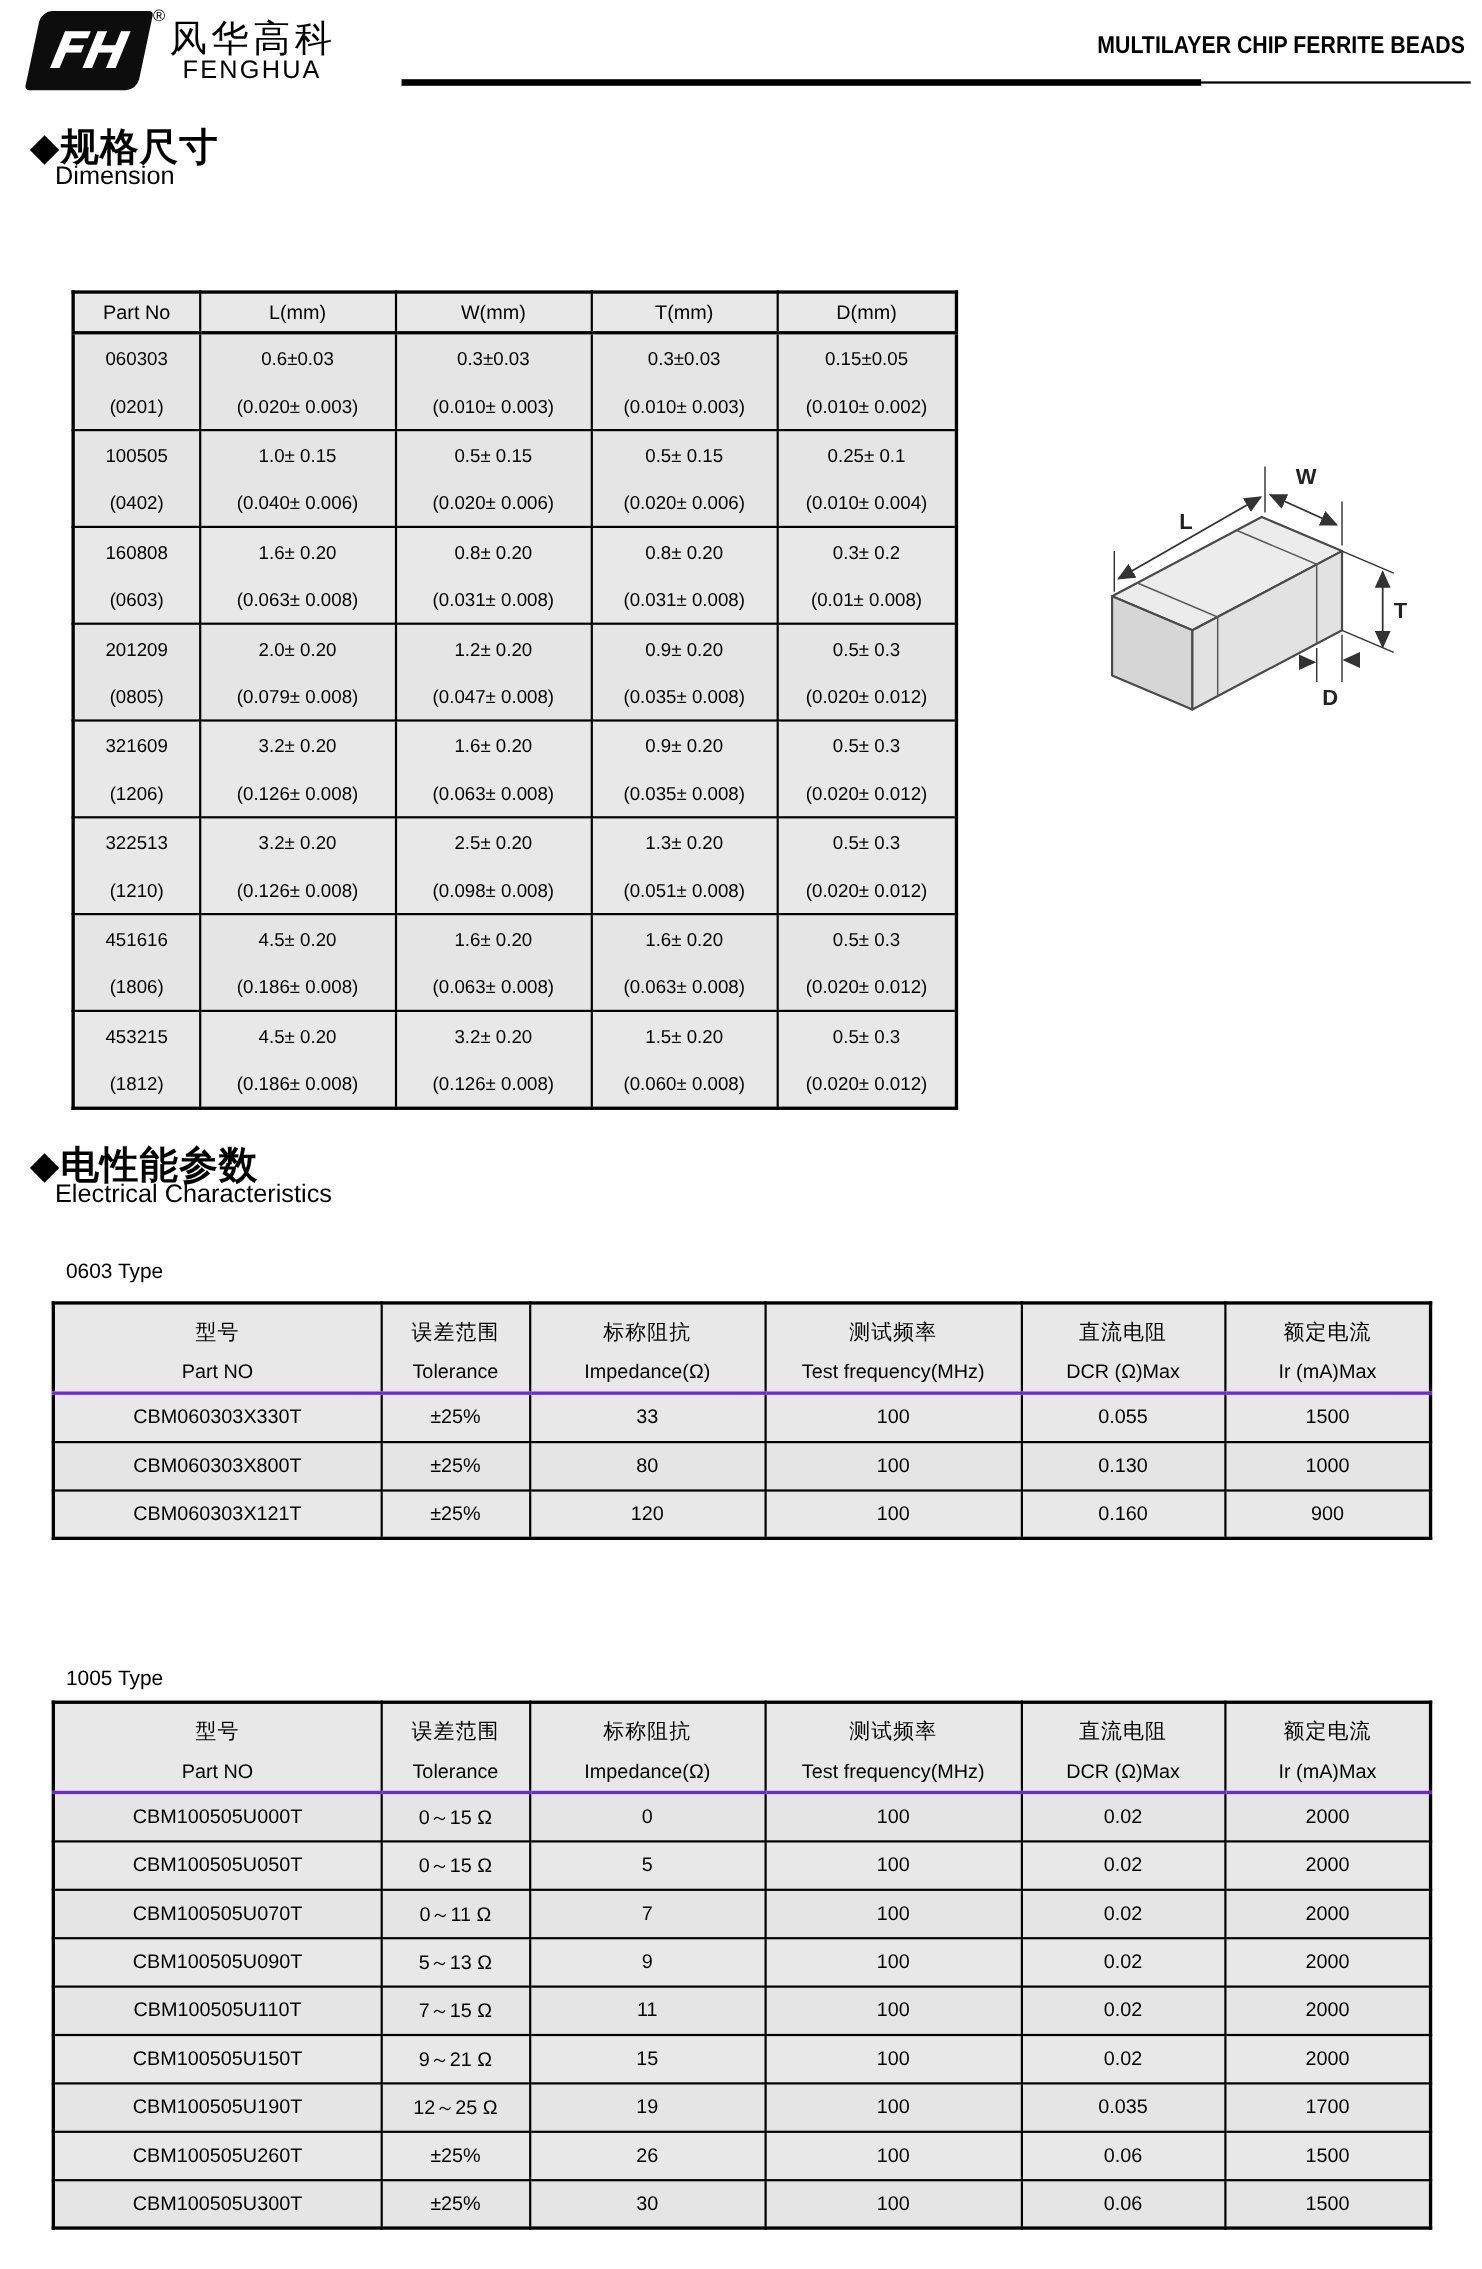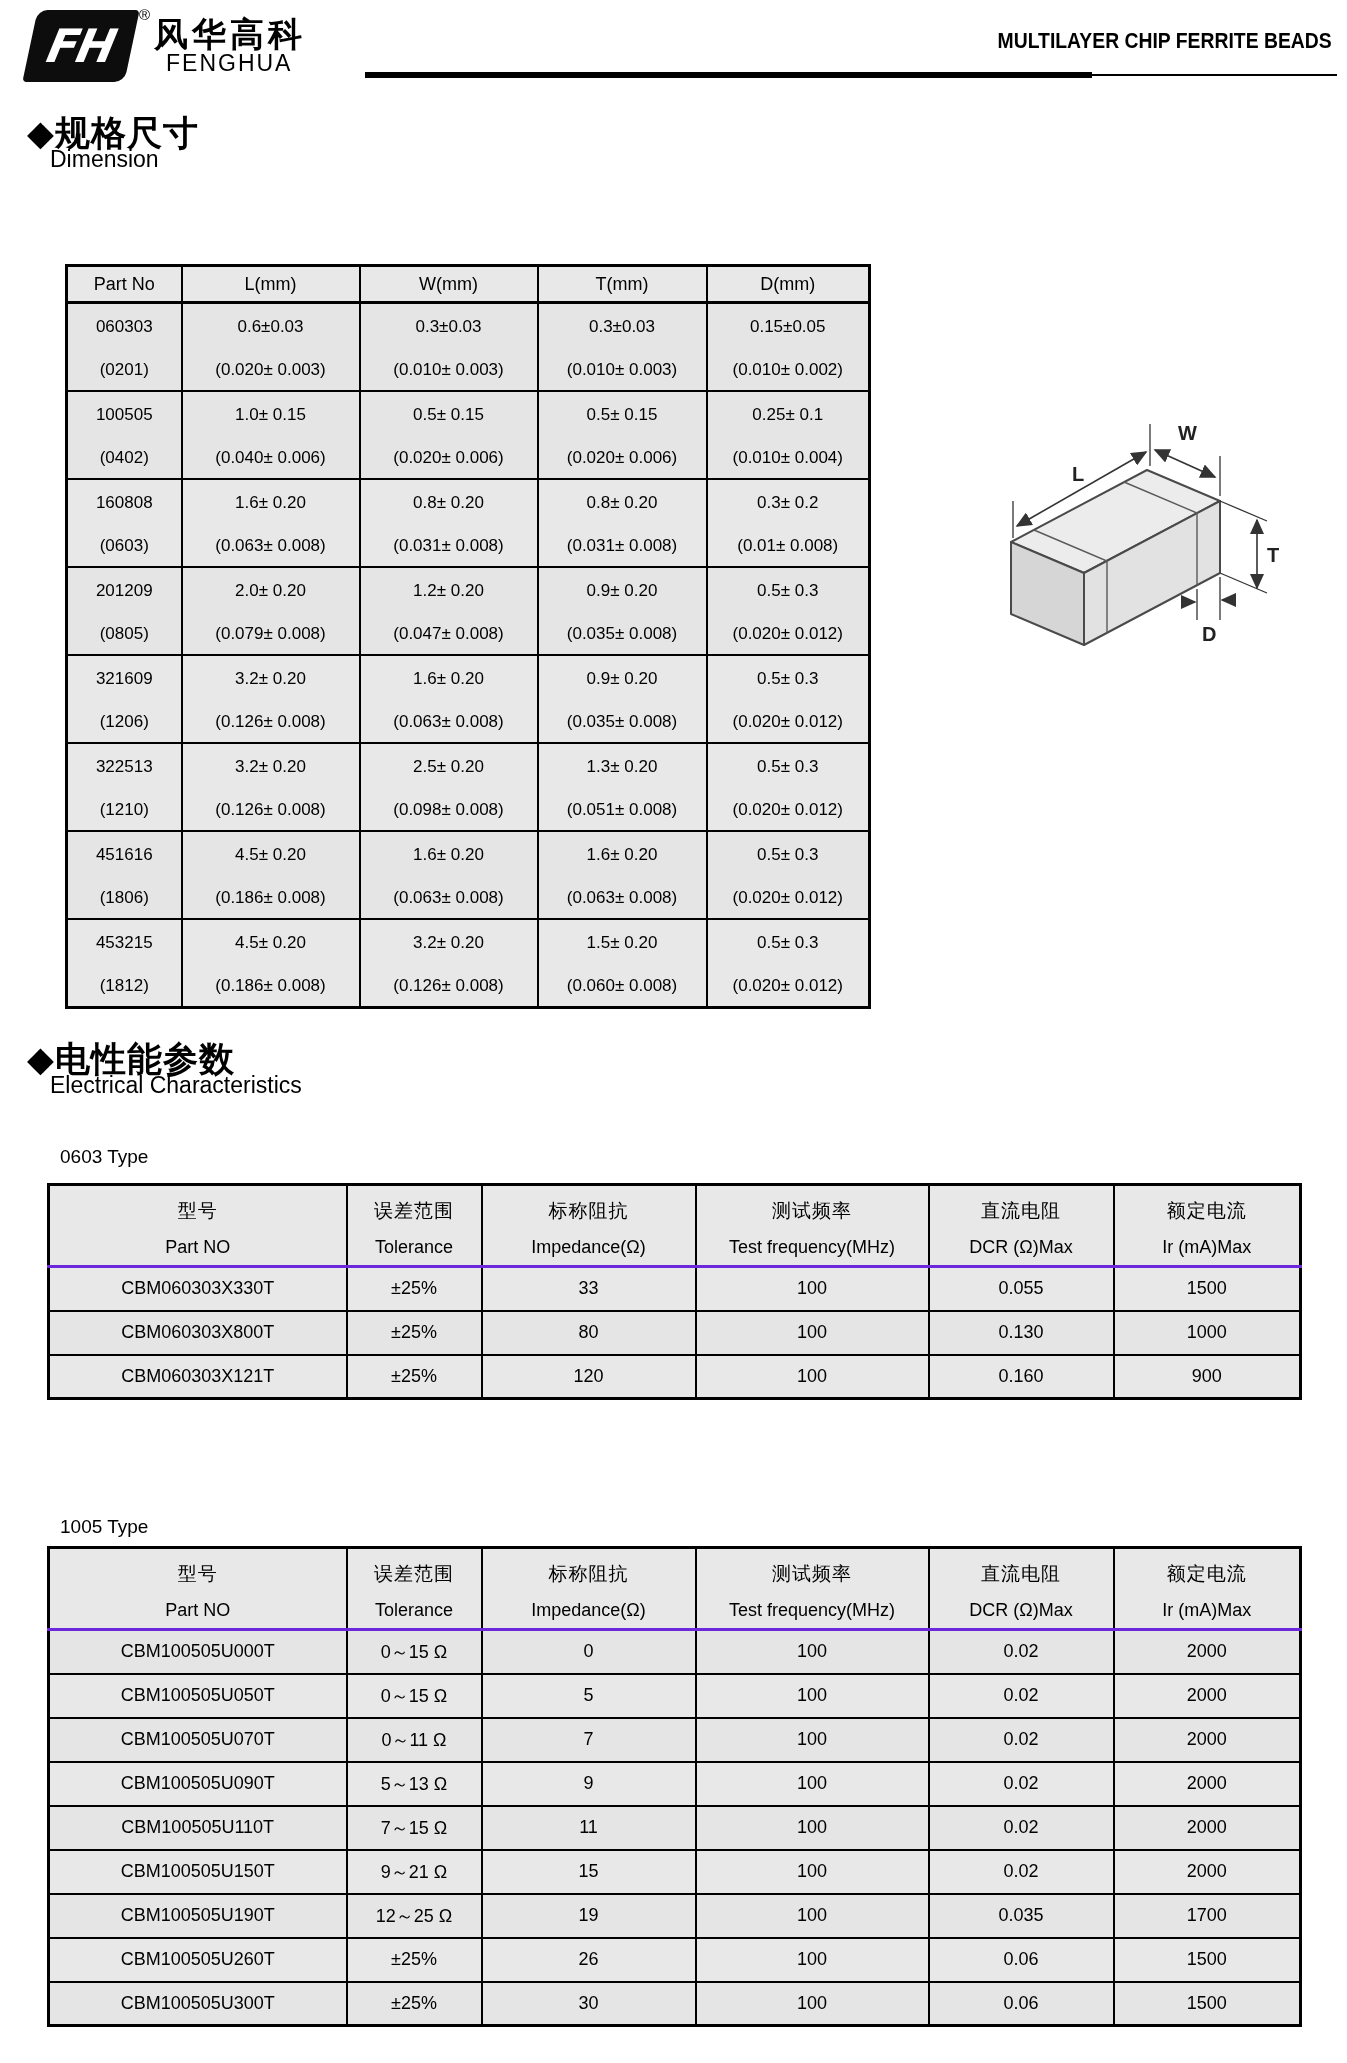--- a/index.html
+++ b/index.html
@@ -7,21 +7,21 @@
   body { font-family:"Liberation Sans","DejaVu Sans",sans-serif; color:#000; }
   #page { position:relative; width:1347px; height:2063px; background:#fff; margin:0 auto; overflow:hidden; }
 
   
   .logo-mark { position:absolute; left:30px; top:10px; width:102px; height:72px;
                background:#0d0d0d; transform:skewX(-12deg); border-radius:10px 4px 10px 4px;
                display:flex; align-items:center; justify-content:center; }
   .logo-fh { color:#fff; font-weight:bold; font-style:italic; font-size:46px;
              font-family:"DejaVu Sans",sans-serif; letter-spacing:-2px; }
   .logo-reg { position:absolute; left:139px; top:6px; font-size:15px; }
-  .logo-zh { position:absolute; left:154px; top:12px; font-size:34px; font-weight:bold; letter-spacing:4px; }
+  .logo-zh { position:absolute; left:154px; top:12px; font-size:34px; font-weight:normal; letter-spacing:4px; }
   .logo-en { position:absolute; left:166px; top:50px; font-size:23px; letter-spacing:2px; }
   .doc-title { position:absolute; right:15px; top:28px; font-size:22px; font-weight:bold;
                white-space:nowrap; transform:scaleX(0.88); transform-origin:100% 50%; }
   .rule-thick { position:absolute; left:365px; top:72px; width:727px; height:6px; background:#000; }
   .rule-thin  { position:absolute; left:1090px; top:74px; width:247px; height:2px; background:#000; }
 
   
   .sec-zh { position:absolute; font-size:35px; font-weight:bold; letter-spacing:1px; }
   .sec-en { position:absolute; font-size:23px; }
   #sec1-zh { left:27px; top:110px; }

